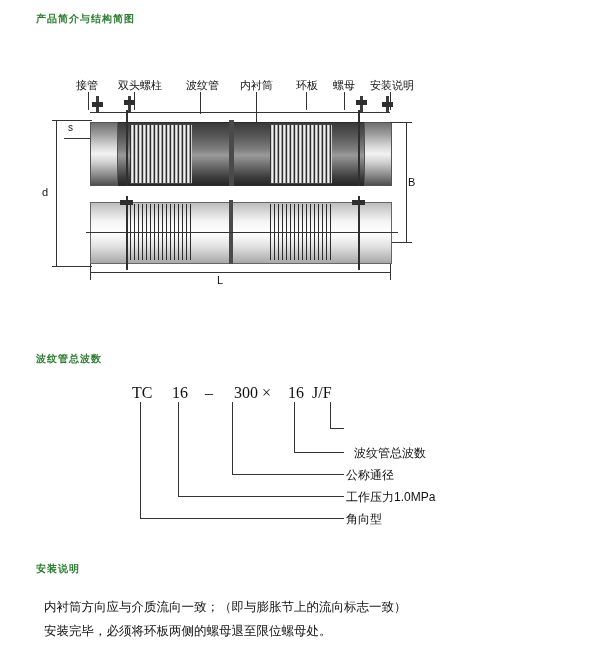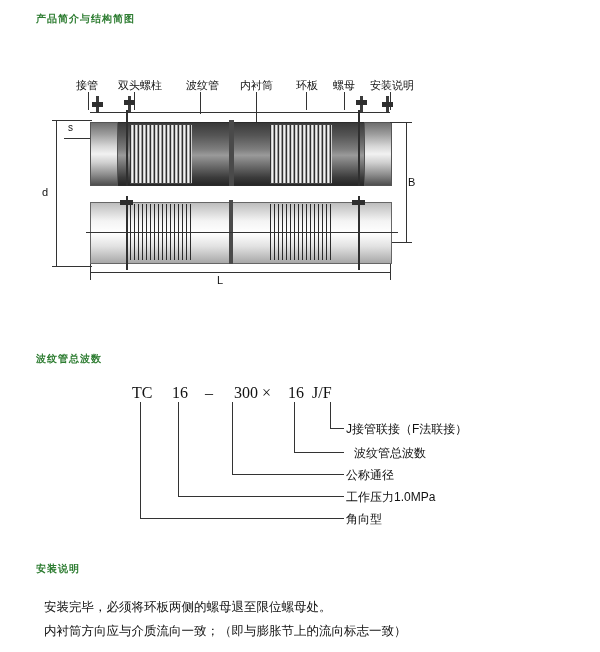--- a/index.html
+++ b/index.html
@@ -162,33 +162,32 @@
   <div class="code-token" style="left:288px;top:4px;">16</div>
   <div class="code-token" style="left:312px;top:4px;">J/F</div>
 
   <div class="vline" style="left:140px;top:22px;height:116px;"></div>
   <div class="vline" style="left:178px;top:22px;height:94px;"></div>
   <div class="vline" style="left:232px;top:22px;height:72px;"></div>
   <div class="vline" style="left:294px;top:22px;height:50px;"></div>
   <div class="vline" style="left:330px;top:22px;height:26px;"></div>
 
   <div class="hl" style="left:330px;top:48px;width:14px;"></div>
-  <div class="code-desc" style="left:346px;top:41px;">J接管联接（F法联接）</div>
 
   <div class="hl" style="left:294px;top:72px;width:50px;"></div>
   <div class="code-desc" style="left:354px;top:65px;font-family:Liberation Mono, monospace;">波纹管总波数</div>
 
   <div class="hl" style="left:232px;top:94px;width:112px;"></div>
   <div class="code-desc" style="left:346px;top:87px;">公称通径</div>
 
   <div class="hl" style="left:178px;top:116px;width:166px;"></div>
   <div class="code-desc" style="left:346px;top:109px;">工作压力1.0MPa</div>
 
   <div class="hl" style="left:140px;top:138px;width:204px;"></div>
   <div class="code-desc" style="left:346px;top:131px;">角向型</div>
 </div>
 
 <div id="title3" class="section-title">安装说明</div>
 
 <div id="notes">
+  <p>内衬筒方向应与介质流向一致；（即与膨胀节上的流向标志一致）</p>
   <p>安装完毕，必须将环板两侧的螺母退至限位螺母处。</p>
-  <p>内衬筒方向应与介质流向一致；（即与膨胀节上的流向标志一致）</p>
 </div>
 
 </body></html>

